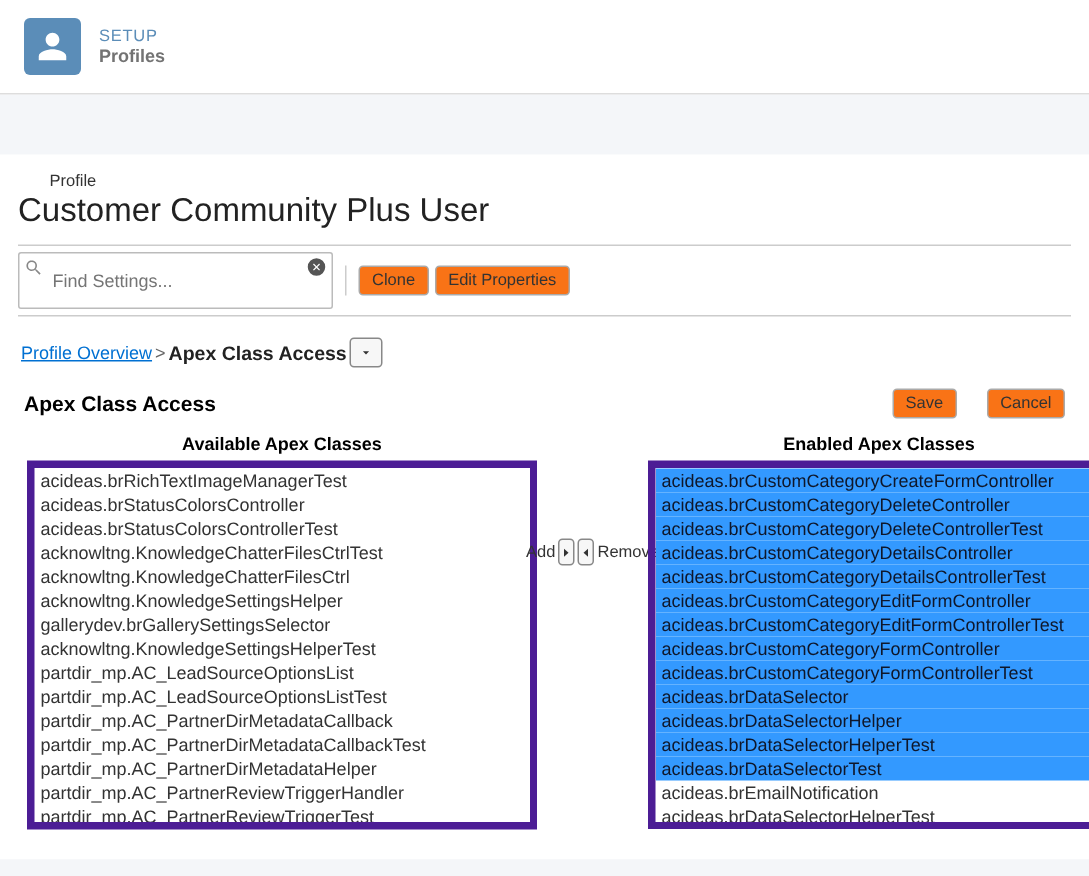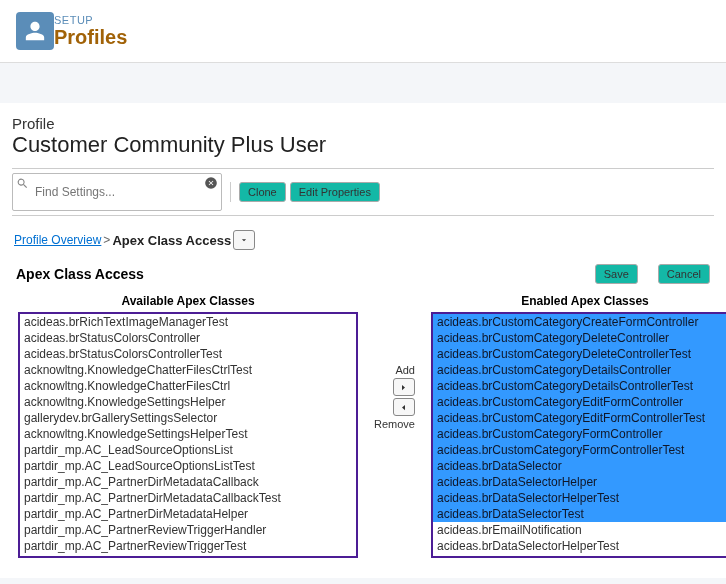--- a/index.html
+++ b/index.html
@@ -1,47 +1,47 @@
 <!DOCTYPE html>
 <html><head>
 <meta charset="utf-8">
 <style>
 * { box-sizing: border-box; margin: 0; padding: 0; }
 body { font-family: Arial, Helvetica, sans-serif; background: #f4f6f9; width: 726px; }
-.header { background: #fff; padding: 12px 16px; display: flex; align-items: center; gap: 0; border-bottom: 1px solid #ddd; }
+.header { background: #fff; padding: 12px 16px; display: flex; align-items: center; gap: 12px; border-bottom: 1px solid #ddd; }
 .header-icon { width: 38px; height: 38px; background: #5b8db8; border-radius: 4px; display: flex; align-items: center; justify-content: center; }
 .header-icon svg { width: 22px; height: 22px; fill: #fff; }
 .setup-label { font-size: 11px; color: #5b8db8; letter-spacing: 0.5px; }
-.profiles-title { font-size: 20px; font-weight: bold; color: #a16207; }
+.profiles-title { font-size: 12px; font-weight: bold; color: #737373; }
 .content { background: #fff; margin-top: 40px; padding: 8px 12px 20px 12px; }
-.profile-small { font-size: 15px; color: #333; padding-top: 4px; }
+.profile-small { font-size: 11px; color: #333; padding-top: 4px; margin-left: 21px; }
 .profile-name { font-size: 22px; color: #222; margin-bottom: 10px; }
 .toolbar { display: flex; align-items: center; gap: 4px; border-top: 1px solid #ccc; border-bottom: 1px solid #ccc; padding: 4px 0; }
 .search-box { position: relative; width: 210px; }
 .search-input { width: 100%; padding: 3px 22px 3px 22px; border: 1px solid #bbb; border-radius: 2px; font-size: 12px; height: 38px; }
 .search-icon { position: absolute; left: 4px; top: 4px; width: 13px; height: 13px; fill: #888; }
 .clear-icon { position: absolute; right: 4px; top: 3px; width: 14px; height: 14px; fill: #555; cursor: pointer; }
 .divider-v { width: 1px; height: 20px; background: #ccc; margin: 0 4px; }
-.btn { font-size: 11px; padding: 3px 8px; border: 1px solid #aaa; background: #14b8a6; border-radius: 3px; cursor: pointer; color: #333; }
+.btn { font-size: 11px; padding: 3px 8px; border: 1px solid #aaa; background: #f97316; border-radius: 3px; cursor: pointer; color: #333; }
 .breadcrumb { padding: 14px 0 10px 2px; font-size: 13px; display: flex; align-items: center; gap: 2px; }
 .breadcrumb a { color: #0070d2; text-decoration: underline; cursor: pointer; font-size: 12px; }
 .breadcrumb .sep { color: #666; font-size: 12px; }
 .breadcrumb .current { font-weight: bold; color: #222; }
 .dropdown-btn { border: 1px solid #888; background: #f7f7f7; border-radius: 3px; width: 22px; height: 20px; display: inline-flex; align-items: center; justify-content: center; cursor: pointer; }
 .dropdown-btn svg { width: 10px; height: 10px; fill: #333; }
 .section-row { display: flex; align-items: center; justify-content: space-between; padding: 4px 4px 10px 4px; }
 .section-title { font-weight: bold; font-size: 14px; }
 .action-btns { display: flex; gap: 20px; }
 .dual-list { display: flex; align-items: flex-start; padding: 0 6px; gap: 16px; }
 .list-col { flex: 0 0 340px; }
 .list-title { text-align: center; font-weight: bold; font-size: 12px; padding-bottom: 4px; }
-.listbox { width: 100%; height: 246px; border: 2px solid #4c1d95; font-size: 12px; overflow-y: scroll; background: #fff; }
+.listbox { width: 100%; height: 246px; border: 5px solid #4c1d95; font-size: 12px; overflow-y: scroll; background: #fff; }
 .listbox .opt { padding: 1px 4px; white-space: nowrap; overflow: hidden; color: #333; cursor: default; }
 .listbox .opt.sel { background: #3399ff; color: #0f172a; }
-.middle-col { display: flex; flex-direction: column; align-items: flex-end; justify-content: center; gap: 2px; padding-top: 70px; width: 42px; font-size: 11px; }
+.middle-col { display: flex; flex-direction: row; align-items: center; justify-content: center; gap: 2px; padding-top: 70px; width: 42px; font-size: 11px; }
 .arrow-btn { width: 22px; height: 18px; border: 1px solid #888; background: #f7f7f7; border-radius: 3px; display: flex; align-items: center; justify-content: center; cursor: pointer; }
 .arrow-btn svg { width: 9px; height: 9px; fill: #333; }
 .mid-label { font-size: 11px; color: #333; }
 </style>
 </head>
 <body>
 
 <div class="header">
   <div class="header-icon">
     <svg viewBox="0 0 24 24">

